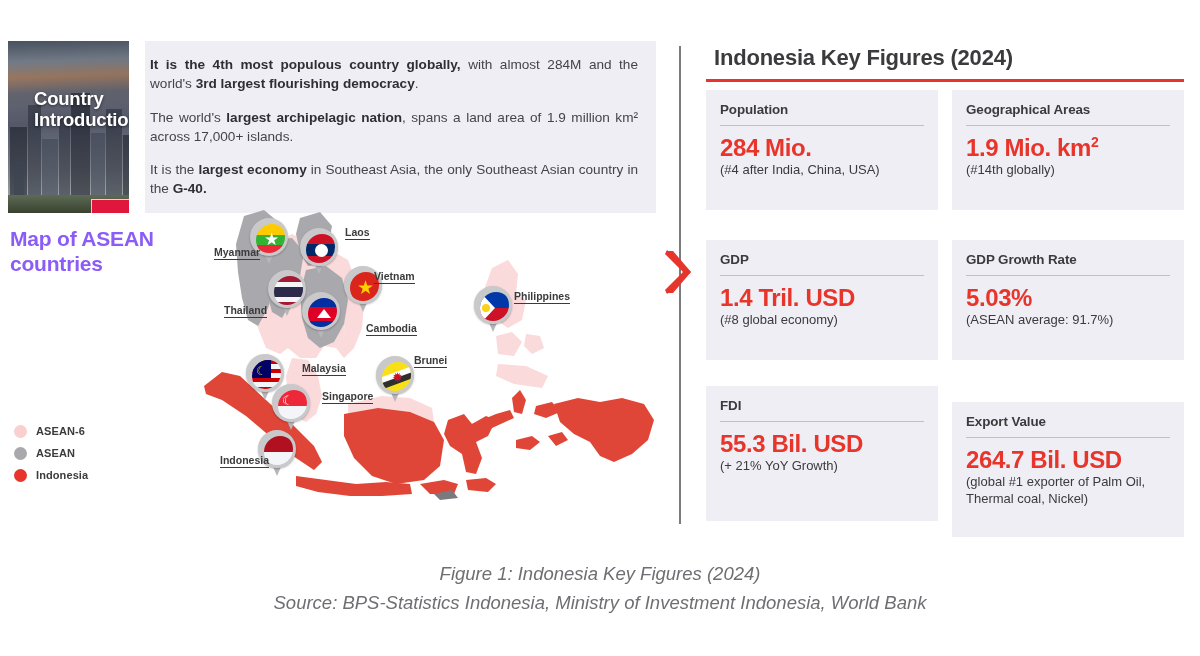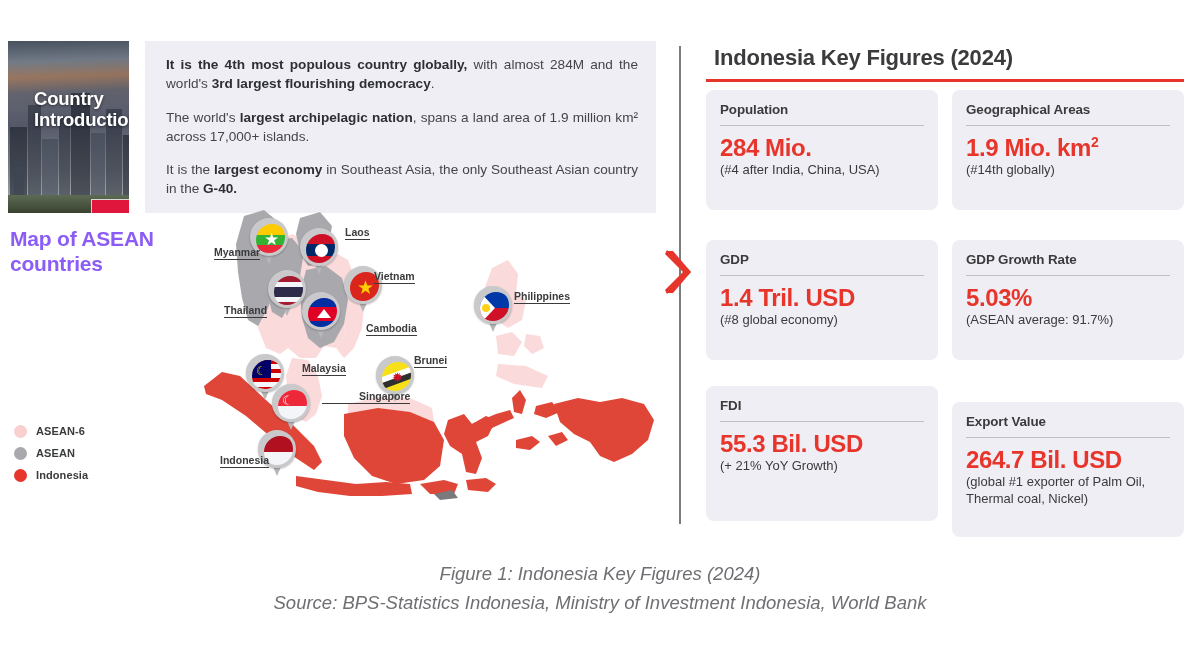--- a/index.html
+++ b/index.html
@@ -30,21 +30,21 @@
     text-shadow:0 1px 3px rgba(0,0,0,.55);letter-spacing:-.2px;
   }
   #intro-flag{
     position:absolute;left:83px;top:158px;width:52px;height:35px;
     border:1px solid rgba(255,255,255,.75);box-sizing:border-box;
   }
   #intro-flag .top{height:50%;background:#e1163c;}
 
   #intro-text{
     position:absolute;left:145px;top:41px;width:511px;height:172px;
-    background:#eeeef4;box-sizing:border-box;padding:14px 18px 0 21px;
+    background:#eeeef4;box-sizing:border-box;padding:14px 18px 0 5px;
   }
   #intro-text p{
     margin:0 0 14px 0;font-size:13.6px;line-height:1.42;color:#44454a;
     text-align:justify;
   }
   #intro-text p:last-child{margin-bottom:0;}
   #intro-text b{font-weight:bold;color:#2e2f33;}
 
   
   #map-title{
@@ -85,21 +85,20 @@
   
   #kf-title{
     position:absolute;left:714px;top:45px;width:470px;
     font-size:22px;font-weight:bold;color:#3b3b3d;letter-spacing:-.2px;
   }
   #kf-rule{position:absolute;left:706px;top:79px;width:478px;height:2.6px;background:#e8352b;}
   #cards{position:absolute;left:706px;top:90px;width:478px;height:425px;}
   .card{
     position:absolute;width:232px;background:#eeeef4;box-sizing:border-box;
     padding:12px 14px 10px 14px;
-    border-radius:8px;
   }
   .card .ttl{font-size:13.4px;font-weight:bold;color:#3b3b3d;letter-spacing:-.1px;}
   .card .hr{height:1.3px;background:#bfbfc6;margin:8px 0 9px 0;}
   .card .val{
     font-size:24px;font-weight:bold;color:#e8352b;line-height:1.05;
     letter-spacing:-.4px;margin-bottom:2px;
   }
   .card .val sup{font-size:14px;vertical-align:super;line-height:0;}
   .card .sub{font-size:13px;color:#3b3b3d;line-height:1.28;}
 
@@ -339,21 +338,21 @@
 
     
     <div class="lbl" style="left:18px;top:38px;">Myanmar</div>
     <div class="lbl" style="left:149px;top:18px;">Laos</div>
     <div class="lbl" style="left:28px;top:96px;">Thailand</div>
     <div class="lbl" style="left:178px;top:62px;">Vietnam</div>
     <div class="lbl" style="left:170px;top:114px;">Cambodia</div>
     <div class="lbl" style="left:318px;top:82px;">Philippines</div>
     <div class="lbl" style="left:106px;top:154px;">Malaysia</div>
     <div class="lbl" style="left:218px;top:146px;">Brunei</div>
-    <div class="lbl" style="left:126px;top:182px;padding-left:37px;">Singapore</div>
+    <div class="lbl" style="left:126px;top:182px;">Singapore</div>
     <div class="lbl" style="left:24px;top:246px;">Indonesia</div>
   </div>
 
   <div id="divider"></div>
   <svg id="chevron" viewBox="0 0 30 48">
     <path d="M4,2 L28,24 L4,46 L2,42 L20,24 L2,6 Z" fill="#e8352b"></path>
     <path d="M3,3 L26,24 L3,45 L10,45 L28,24 L10,3 Z" fill="#e8352b"></path>
   </svg>
 
   <div id="kf-title">Indonesia Key Figures (2024)</div>

